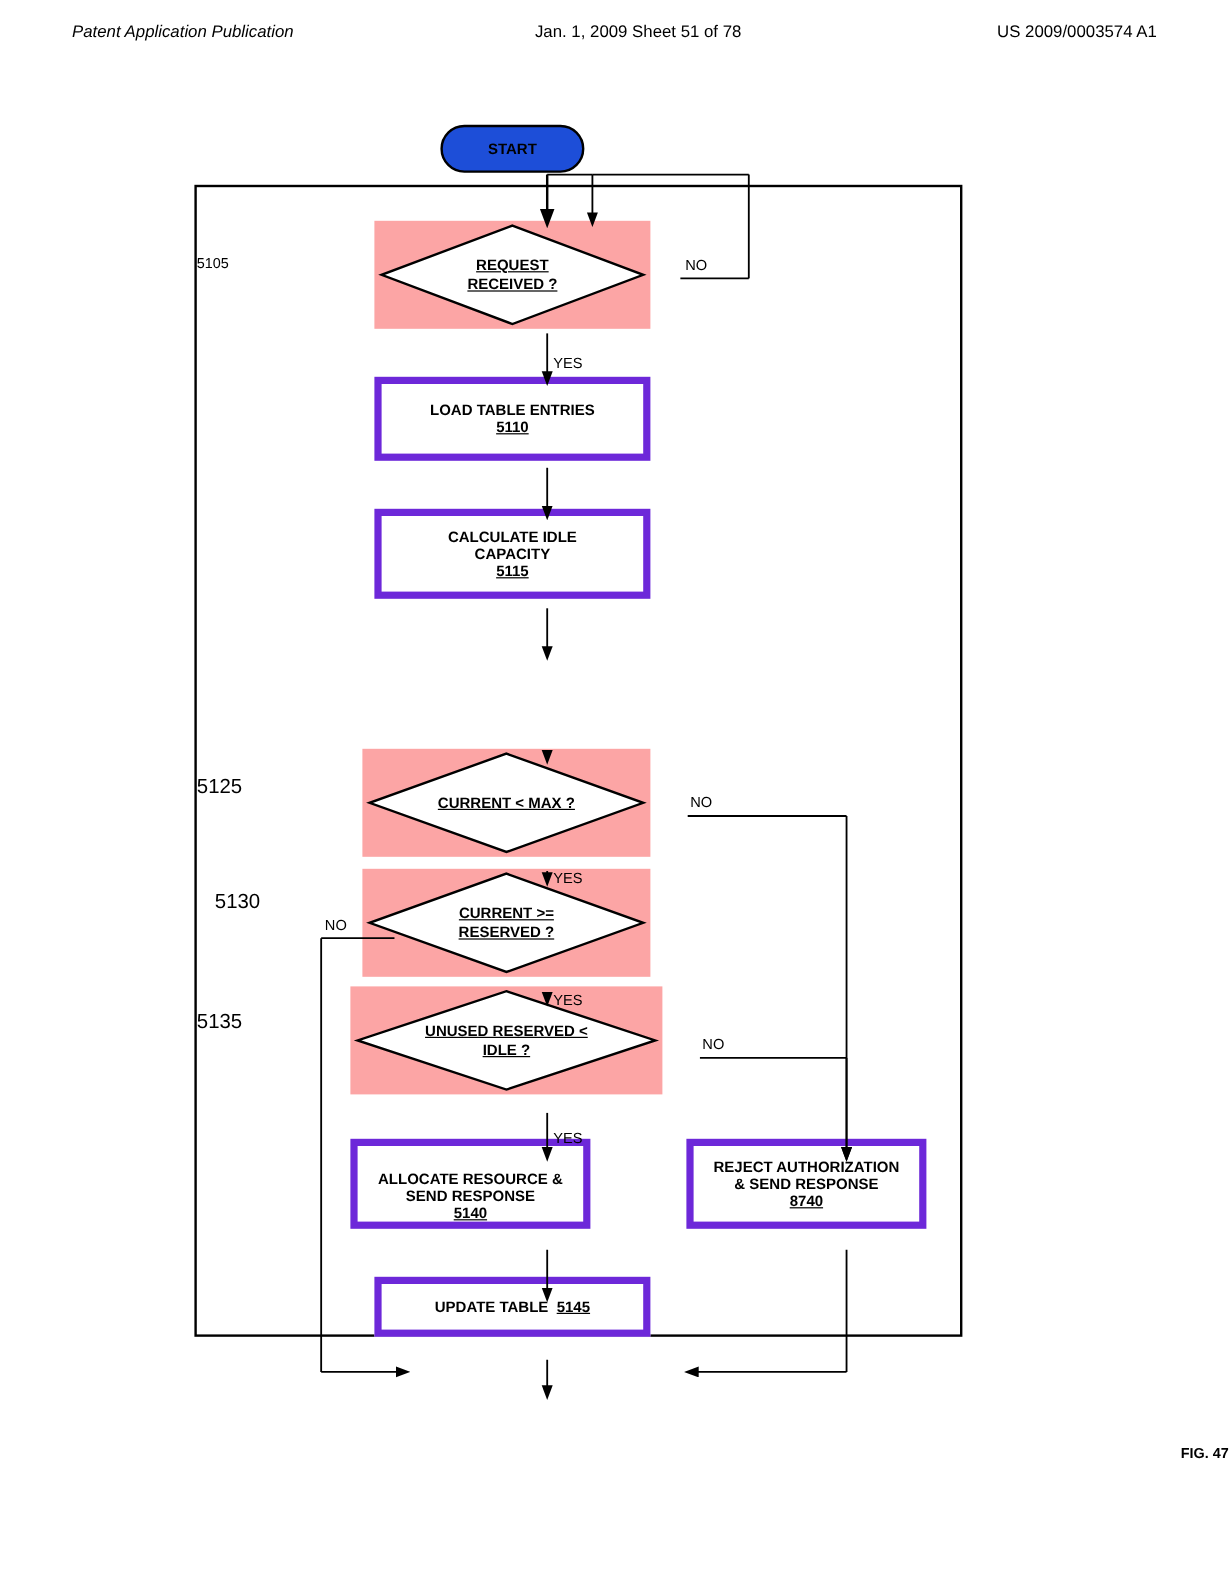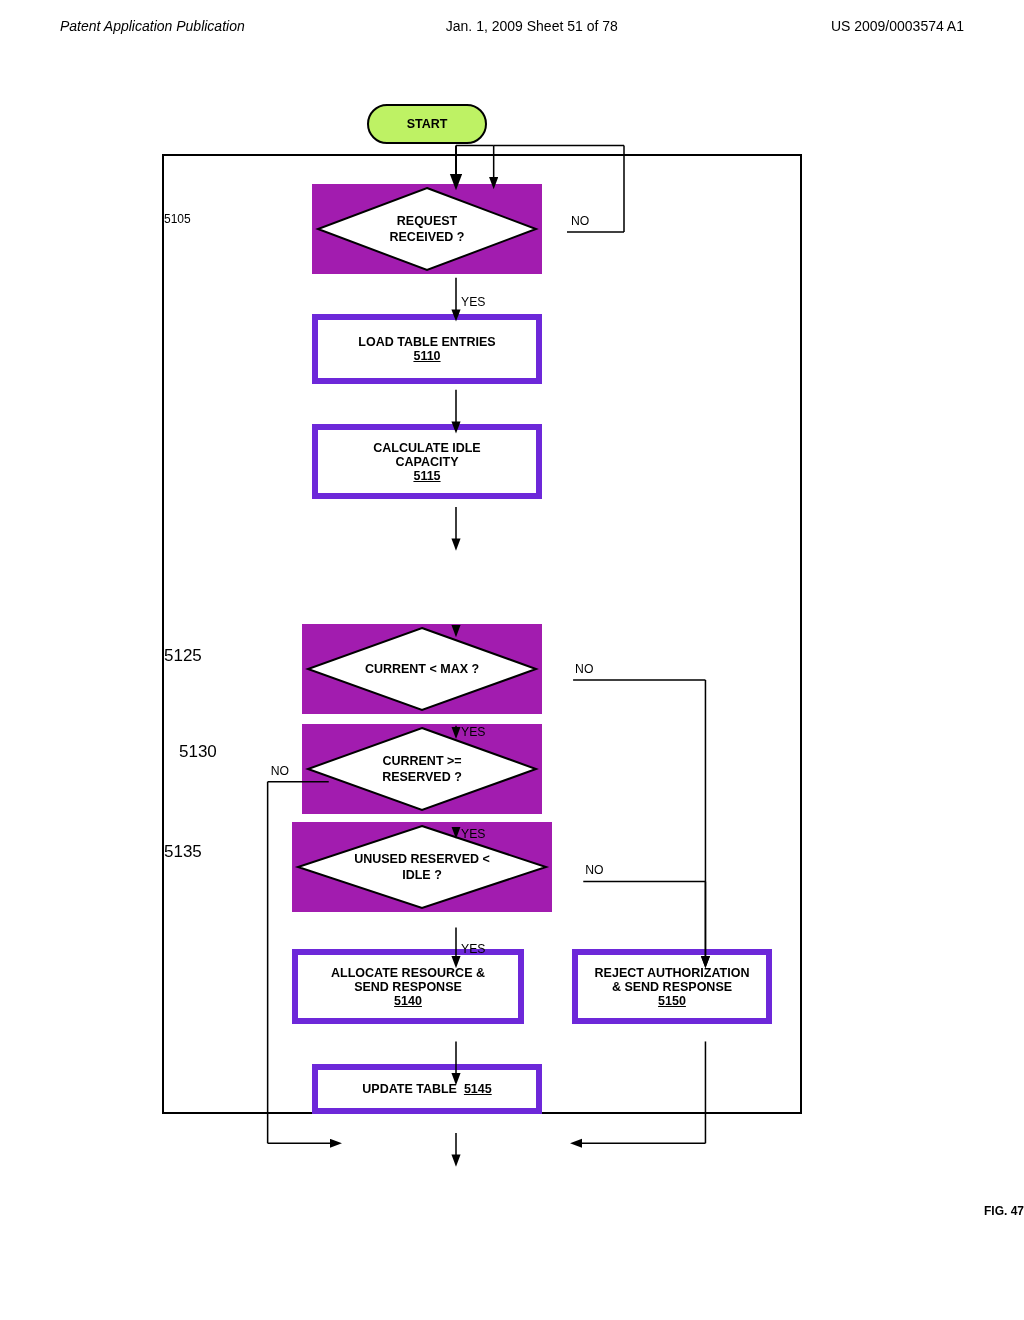--- a/index.html
+++ b/index.html
@@ -37,33 +37,34 @@
       text-align: center;
       font-size: 12.5px;
       font-weight: bold;
       font-family: Arial, Helvetica, sans-serif;
     }
 
     
     .terminal {
       border: 2px solid #000;
       border-radius: 24px;
-      background: #bef264;
+      background: #1d4ed8;
     }
 
     
     .process {
       border: 6px solid #6d28d9;
       background: #fff;
     }
 
     
     .decision {
-      background: #a21caf;
+      background: #fca5a5;
       overflow: visible;
+      text-decoration: underline;
     }
     .decision svg {
       position: absolute;
       top: 0; left: 0;
     }
     .decision .decision-text {
       position: relative;
       z-index: 2;
       font-size: 12.5px;
       font-weight: bold;
@@ -163,26 +164,26 @@
     <span>5135</span>
   </div>
 
   <div class="fc-element decision" style="left:210px; top:758px; width:260px; height:90px;">
     <svg viewBox="0 0 260 90" width="260" height="90">
       <polygon points="130,4 254,45 130,86 6,45" fill="white" stroke="black" stroke-width="2"></polygon>
     </svg>
     <div class="decision-text">UNUSED RESERVED &lt;<br>IDLE ?</div>
   </div>
 
-  <div class="fc-element process" style="left:210px; top:885px; width:232px; height:75px;">
+  <div class="fc-element process" style="left:210px; top:885px; width:200px; height:75px;align-items:flex-end;">
     <div>ALLOCATE RESOURCE &amp;<br>SEND RESPONSE<br><span class="underline">5140</span></div>
   </div>
 
   <div class="fc-element process" style="left:490px; top:885px; width:200px; height:75px;">
-    <div>REJECT AUTHORIZATION<br>&amp; SEND RESPONSE<br><span class="underline">5150</span></div>
+    <div>REJECT AUTHORIZATION<br>&amp; SEND RESPONSE<br><span class="underline">8740</span></div>
   </div>
 
   <div class="fc-element process" style="left:230px; top:1000px; width:230px; height:50px;">
     <div>UPDATE TABLE&nbsp;&nbsp;<span class="underline">5145</span></div>
   </div>
 
   <svg class="arrows-overlay" viewBox="0 0 800 1100" width="800" height="1100">
     <defs>
       <marker id="arrow" markerWidth="8" markerHeight="8" refX="6" refY="3" orient="auto">
         <path d="M0,0 L0,6 L8,3 z" fill="#000"></path>

